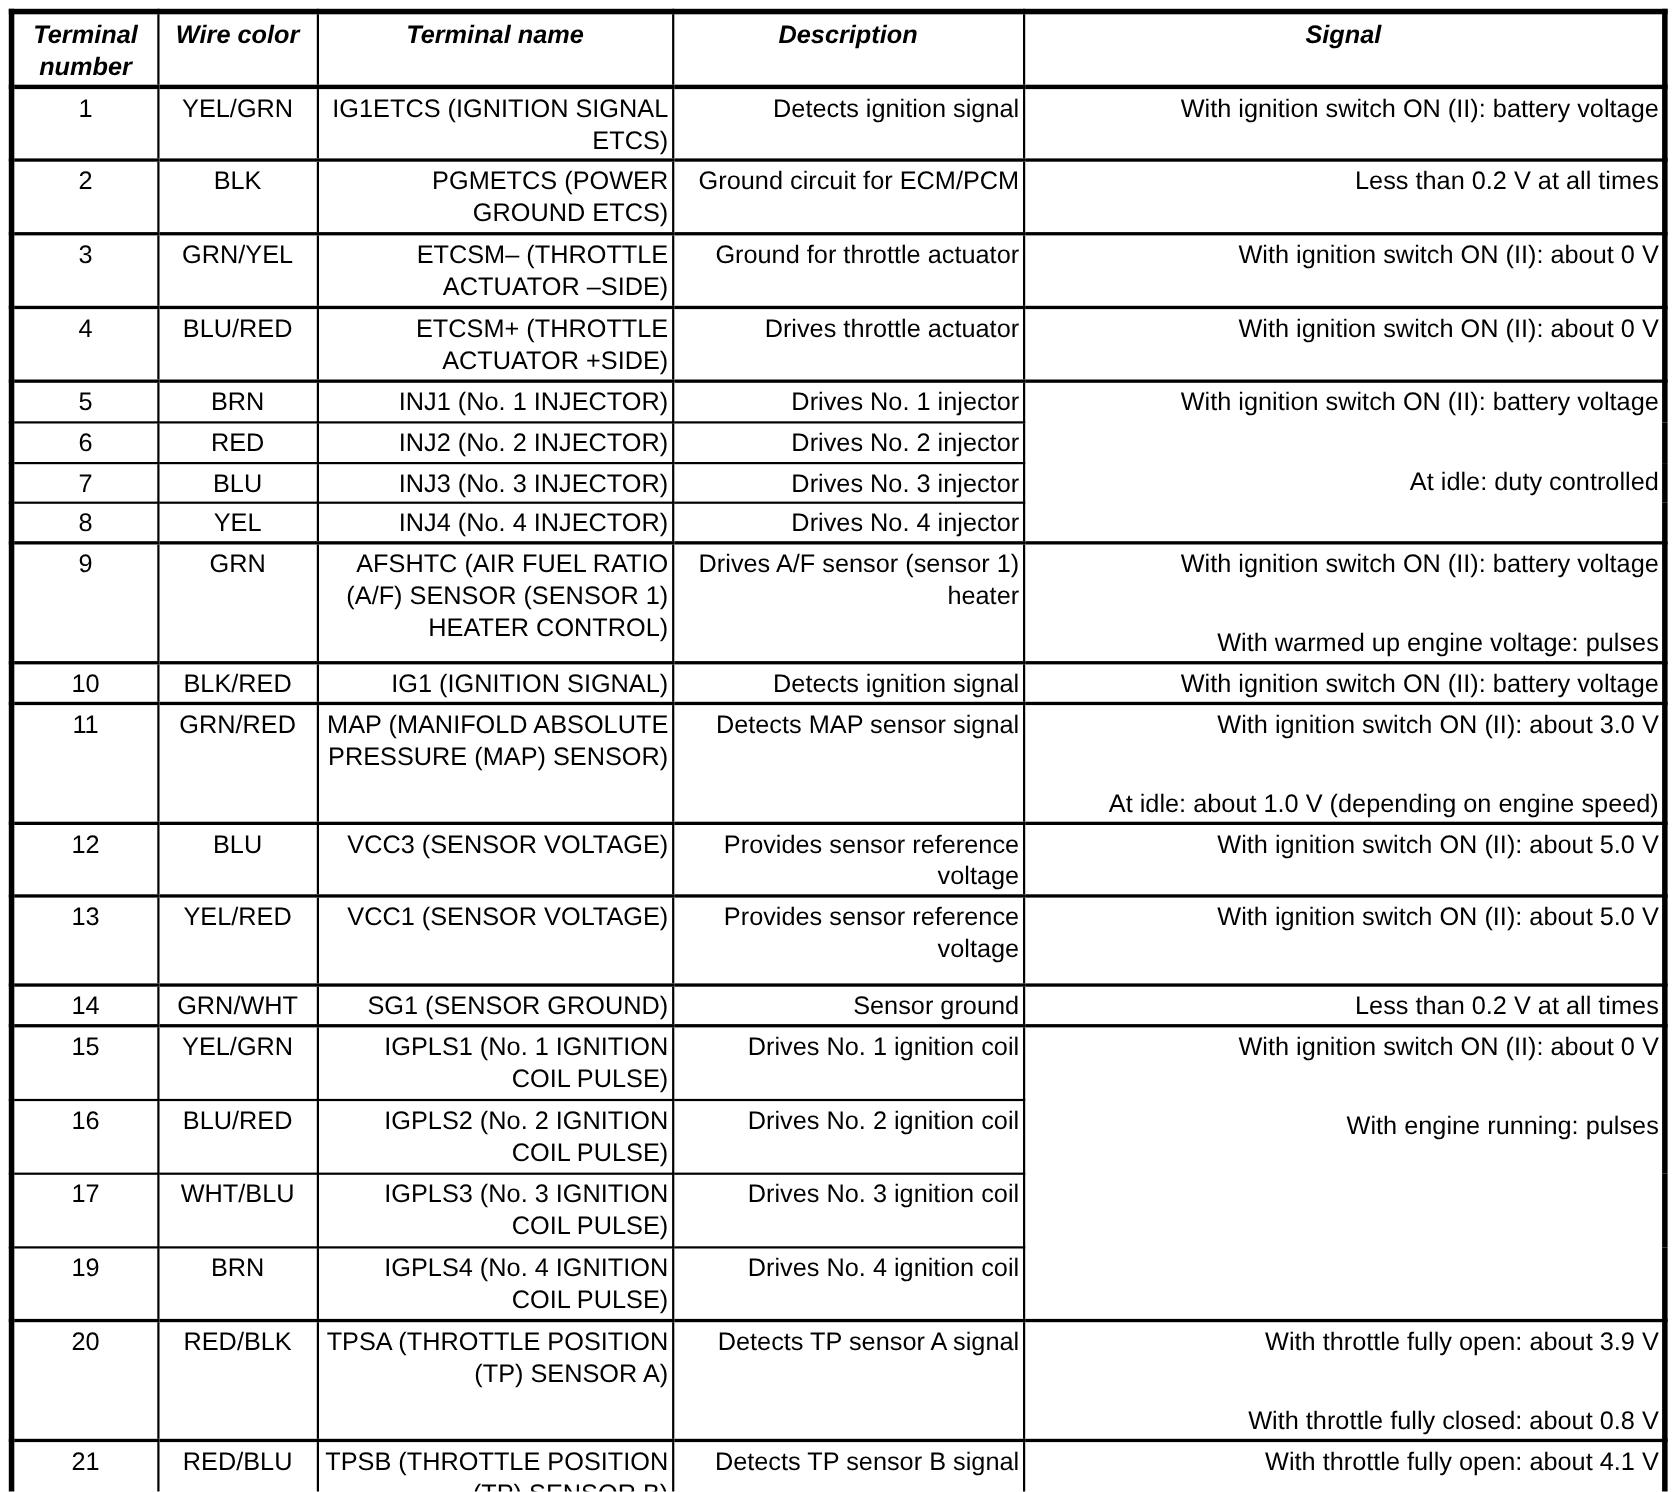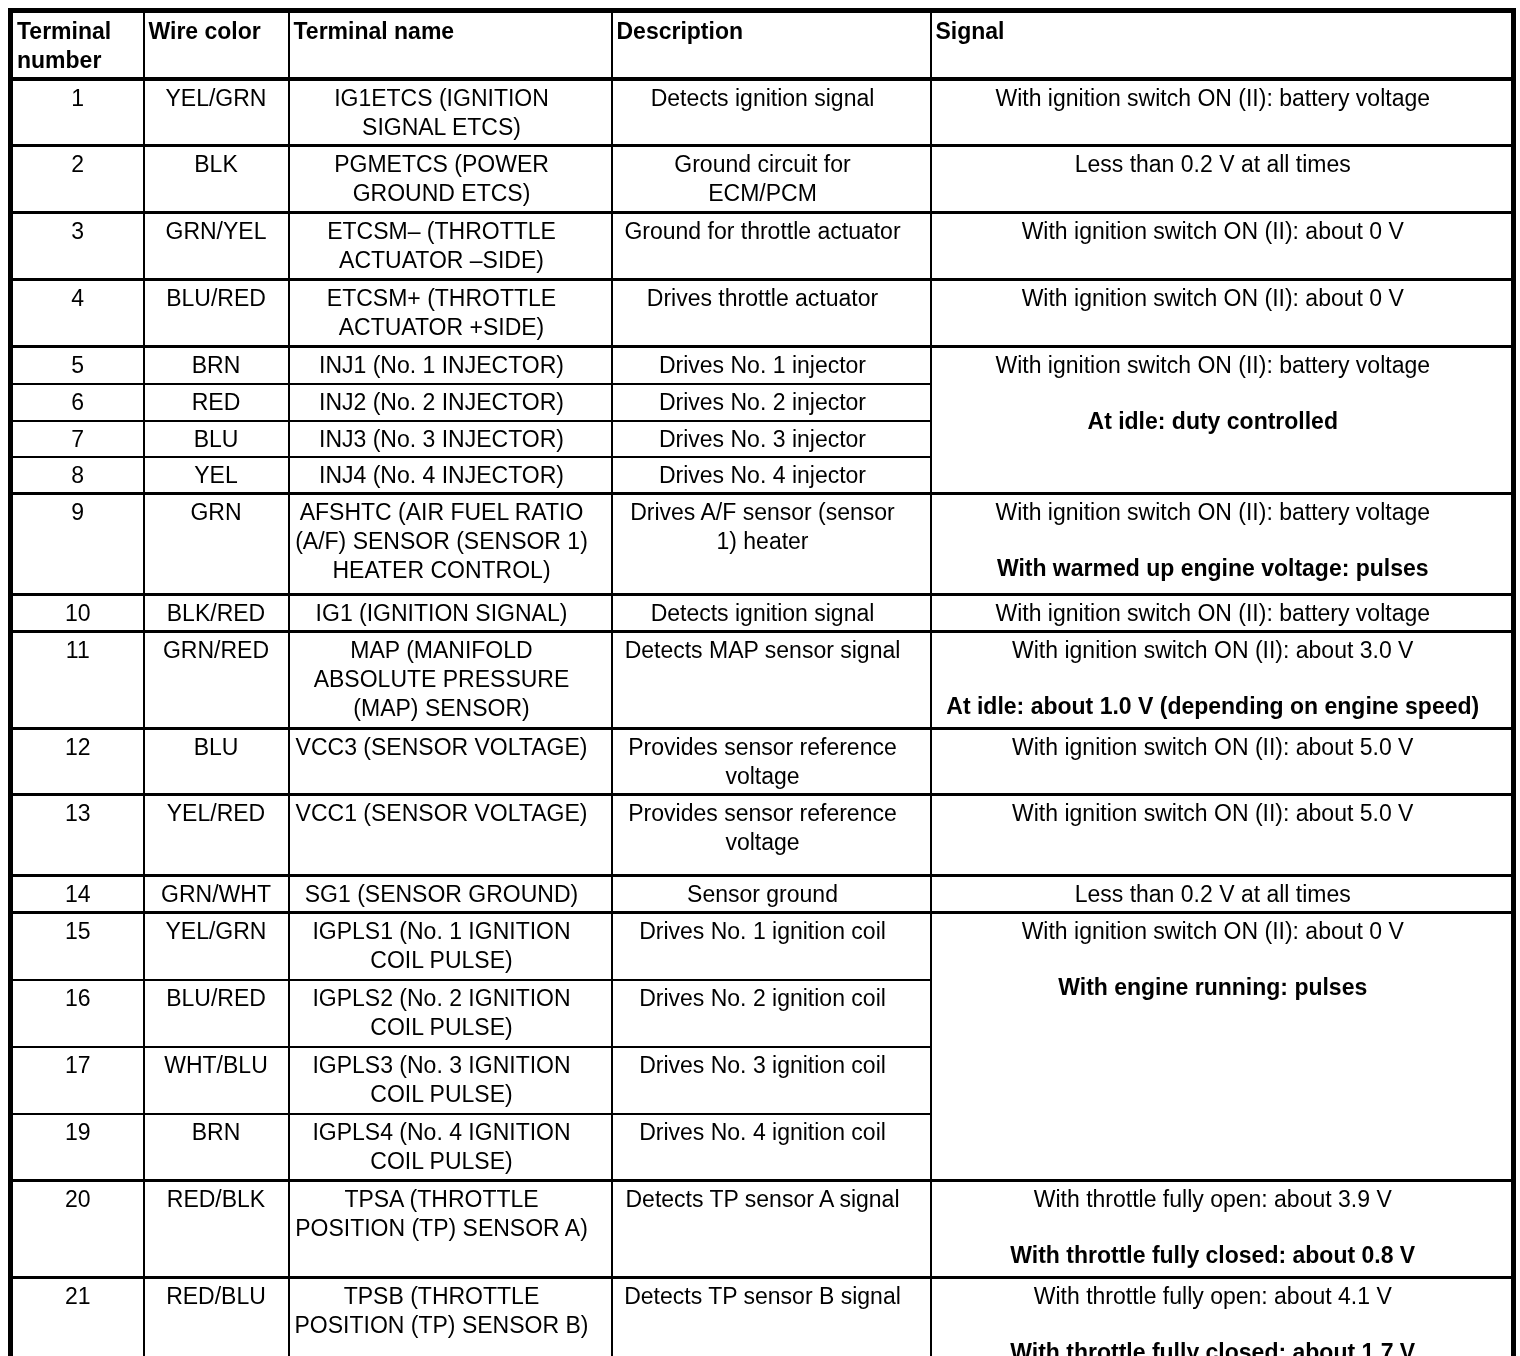--- a/index.html
+++ b/index.html
@@ -24,28 +24,29 @@
     border: 3px solid #000000;
     border-left-width: 2px;
     border-right-width: 2px;
     vertical-align: top;
     padding: 3px 4px 2px 4px;
     overflow: hidden;
     word-wrap: break-word;
   }
   thead th {
     font-weight: bold;
-    text-align: left;
+    text-align: center;
     border-bottom-width: 4px;
     padding-top: 4px;
+    font-style: italic;
   }
   td.c { text-align: center; }
-  td.l { text-align: center; padding-left: 5px; padding-right: 22px; }
+  td.l { text-align: right; padding-left: 5px; padding-right: 3px; }
   .sig { white-space: normal; }
-  .sig + .sig { margin-top: 27px; font-weight: bold; }
+  .sig + .sig { margin-top: 43px; }
   tr.tb > td { border-bottom-width: 2px; }
   tr.tt > td { border-top-width: 2px; }
 </style>
 </head>
 <body>
 
 <div class="page">
   <table class="terminal-table">
     <colgroup>
       <col style="width:133px">

